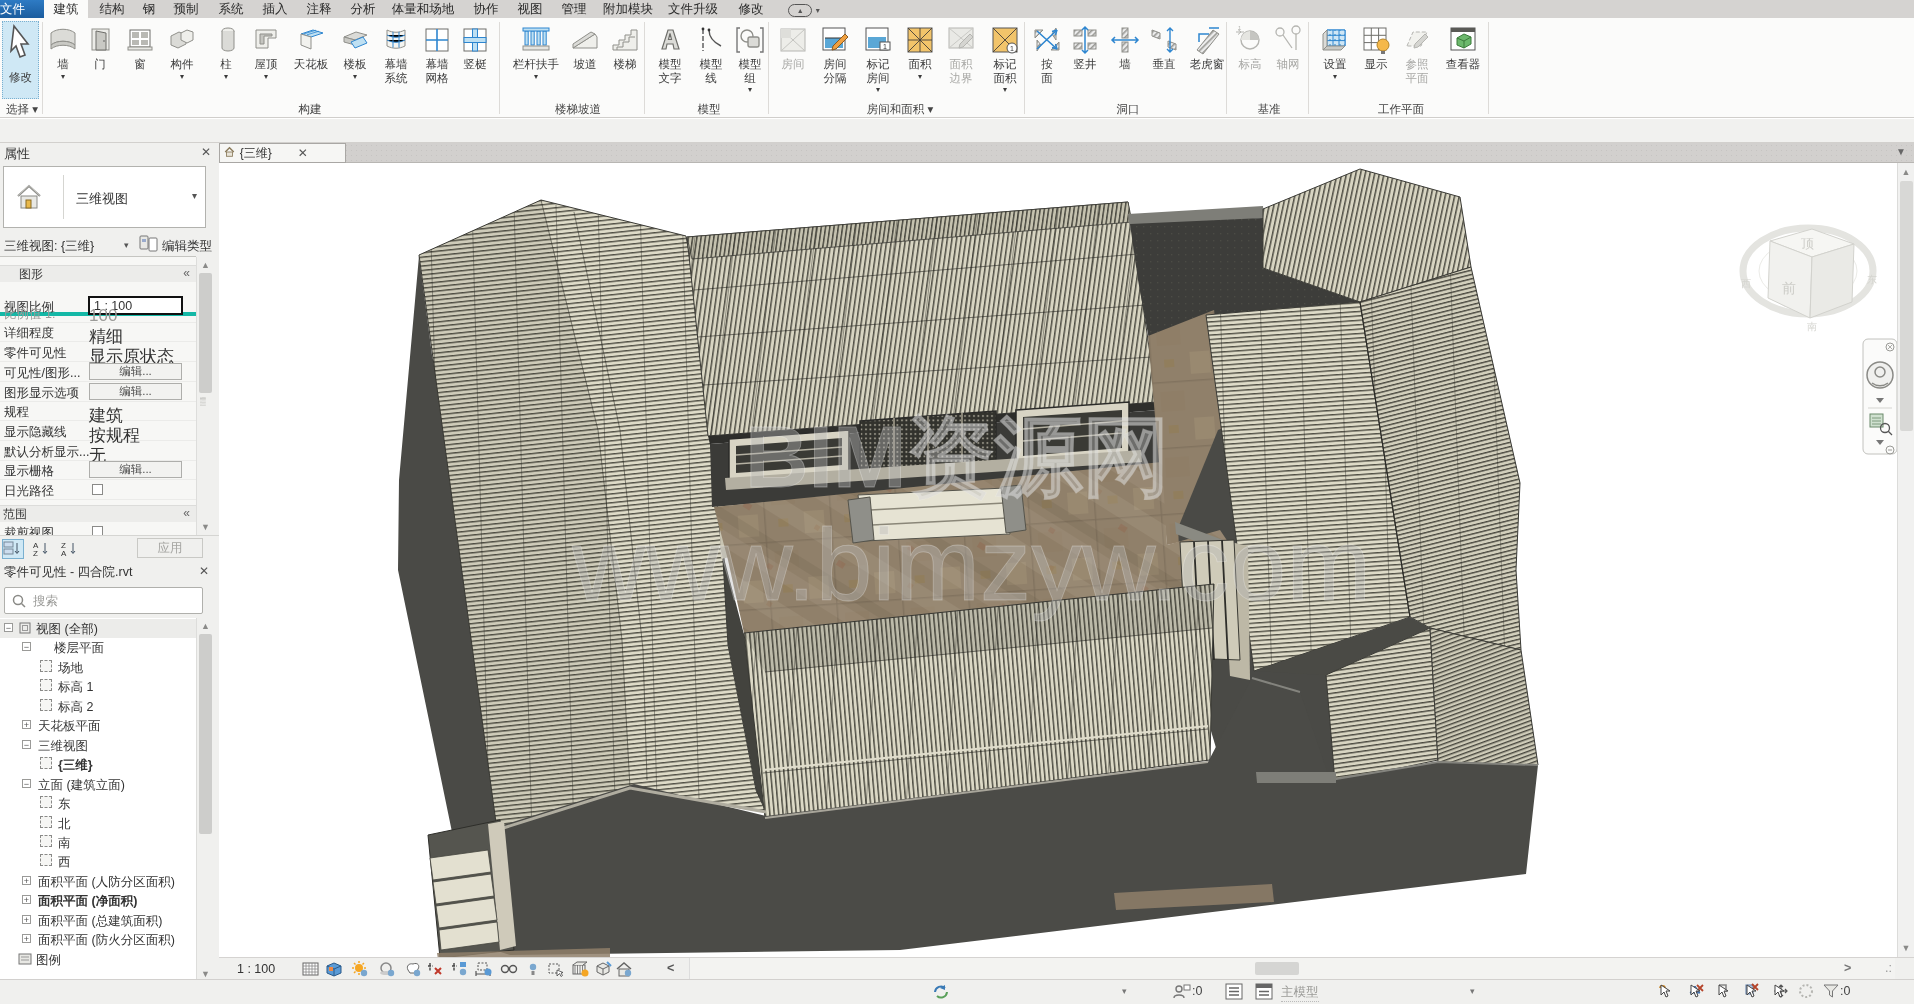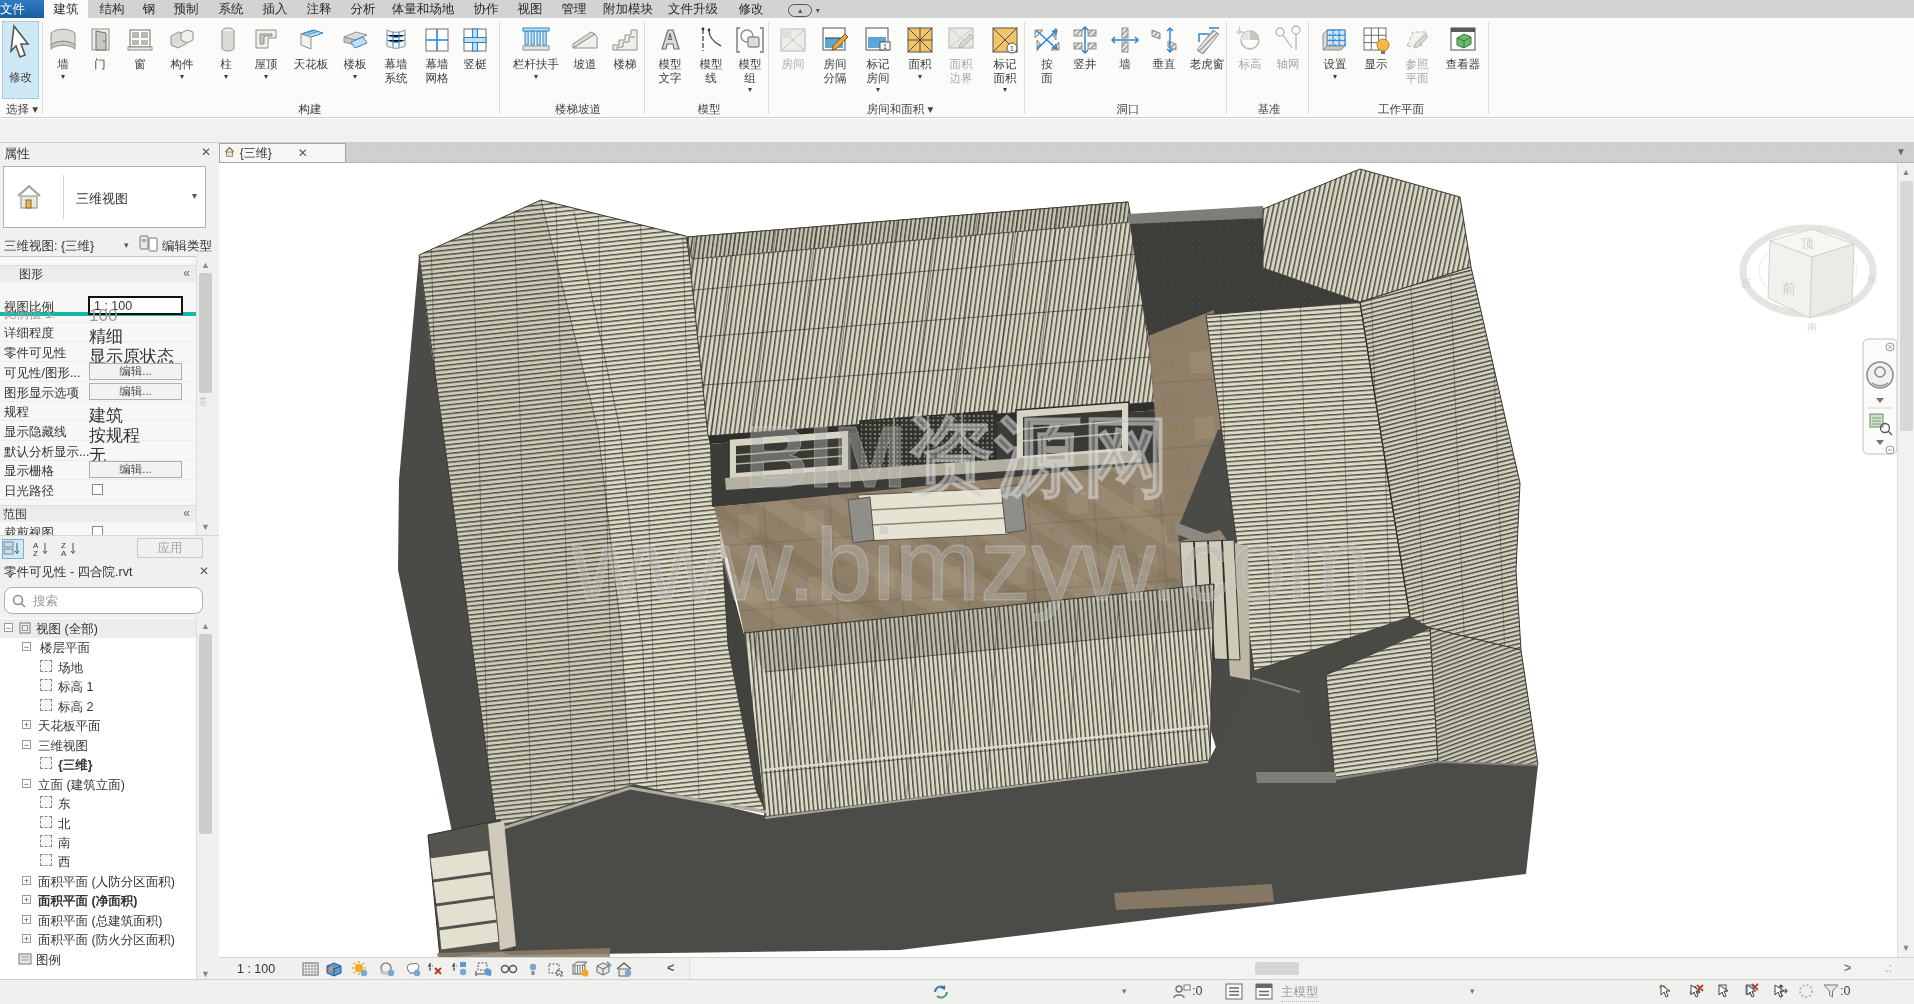--- a/index.html
+++ b/index.html
@@ -438,37 +438,37 @@
             <text x="1" y="8" font-size="8" fill="#333">Z</text>
             <text x="1" y="16" font-size="8" fill="#333">A</text>
             <path d="M13 3 L13 13 M11 11 L13 13.5 L15 11" stroke="#456" fill="none"></path>
           </svg></span>
         <span style="position:absolute;left:137px;top:2px;width:66px;height:20px;border:1px solid #c9c9c5;color:#a5a5a2;font-size:12.5px;text-align:center;line-height:19px">应用</span>
       </div>
     </div>
   <div id="browser">
       <div style="position:absolute;left:4px;top:3px;font-size:12.5px">零件可见性 - 四合院.rvt</div>
       <div style="position:absolute;right:10px;top:3px;color:#555;font-size:12px">✕</div>
-      <div style="position:absolute;left:4px;top:26px;width:199px;height:27px;background:#fff;border:1px solid #b0b0ac;border-radius:8px">
+      <div style="position:absolute;left:4px;top:26px;width:199px;height:27px;background:#fff;border:1px solid #b0b0ac;border-radius:2px">
         <svg style="position:absolute;left:6px;top:5px" width="16" height="16" viewBox="0 0 16 16">
           <circle cx="7" cy="7" r="4.5" fill="none" stroke="#8a8a86" stroke-width="1.5"></circle>
           <path d="M10.5 10.5 L14 14" stroke="#8a8a86" stroke-width="1.5"></path>
         </svg>
         <span style="position:absolute;left:28px;top:5px;color:#9a9a97;font-size:12.5px">搜索</span>
       </div>
       <div style="position:absolute;left:0;top:57px;width:196px;height:364px;background:#fff"></div>
       <div style="position:absolute;left:0;top:58px;width:196px;height:19px;background:#ececea"></div>
       <span style="position:absolute;left:4px;top:62px;width:9px;height:9px;border:1px solid #9a9a98;background:#fff;font-size:9px;line-height:8px;text-align:center;color:#555">−</span>
       <svg style="position:absolute;left:18px;top:60px" width="14" height="14" viewBox="0 0 14 14">
         <rect x="2" y="2" width="10" height="10" fill="none" stroke="#777"></rect>
         <rect x="4.5" y="4.5" width="5" height="5" fill="none" stroke="#999"></rect>
       </svg>
       <span style="position:absolute;left:36px;top:60px;font-weight:normal">视图 (全部)</span>
       <span style="position:absolute;left:22px;top:81.45px;width:9px;height:9px;border:1px solid #9a9a98;background:#fff;font-size:9px;line-height:8px;text-align:center;color:#555">−</span>
-      <span style="position:absolute;left:40px;top:79.45px;font-weight:normal">楼层平面</span>
+      <span style="position:absolute;left:54px;top:79.45px;font-weight:normal">楼层平面</span>
       <span class="vicon" style="position:absolute;left:40px;top:98.9px"></span>
       <span style="position:absolute;left:58px;top:98.9px;font-weight:normal">场地</span>
       <span class="vicon" style="position:absolute;left:40px;top:118.35000000000001px"></span>
       <span style="position:absolute;left:58px;top:118.35000000000001px;font-weight:normal">标高 1</span>
       <span class="vicon" style="position:absolute;left:40px;top:137.8px"></span>
       <span style="position:absolute;left:58px;top:137.8px;font-weight:normal">标高 2</span>
       <span style="position:absolute;left:22px;top:159.25px;width:9px;height:9px;border:1px solid #9a9a98;background:#fff;font-size:9px;line-height:8px;text-align:center;color:#555">+</span>
       <span style="position:absolute;left:38px;top:157.25px;font-weight:normal">天花板平面</span>
       <span style="position:absolute;left:22px;top:178.7px;width:9px;height:9px;border:1px solid #9a9a98;background:#fff;font-size:9px;line-height:8px;text-align:center;color:#555">−</span>
       <span style="position:absolute;left:38px;top:176.7px;font-weight:normal">三维视图</span>

